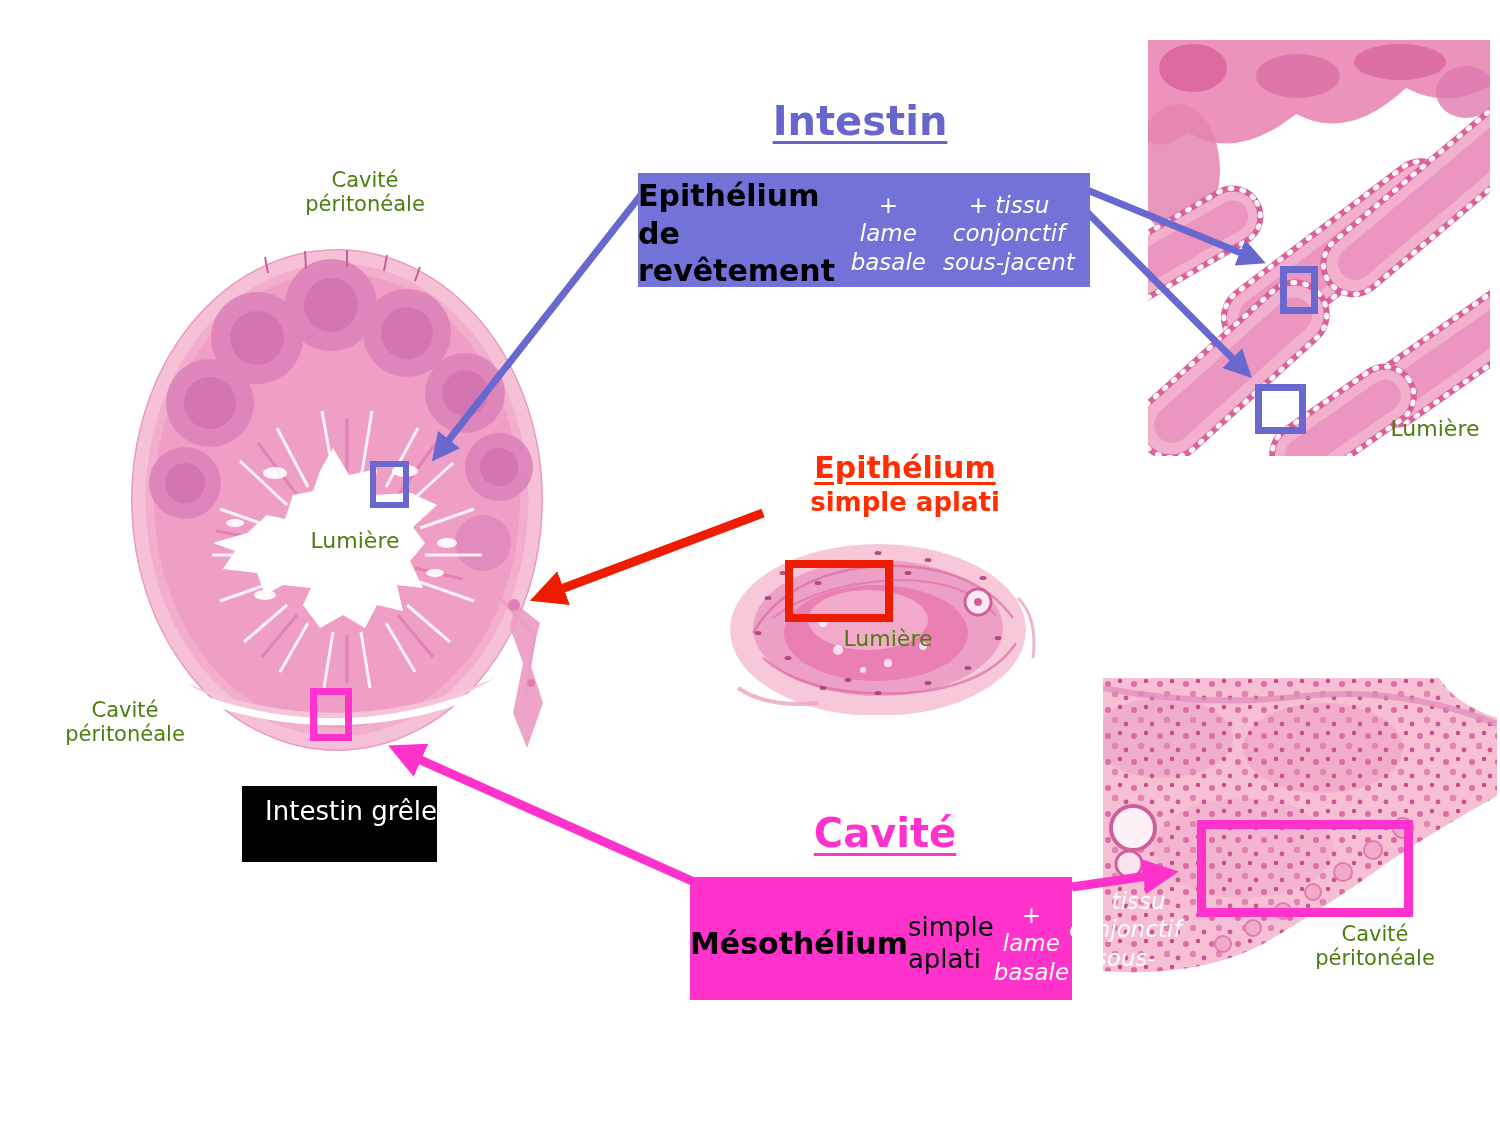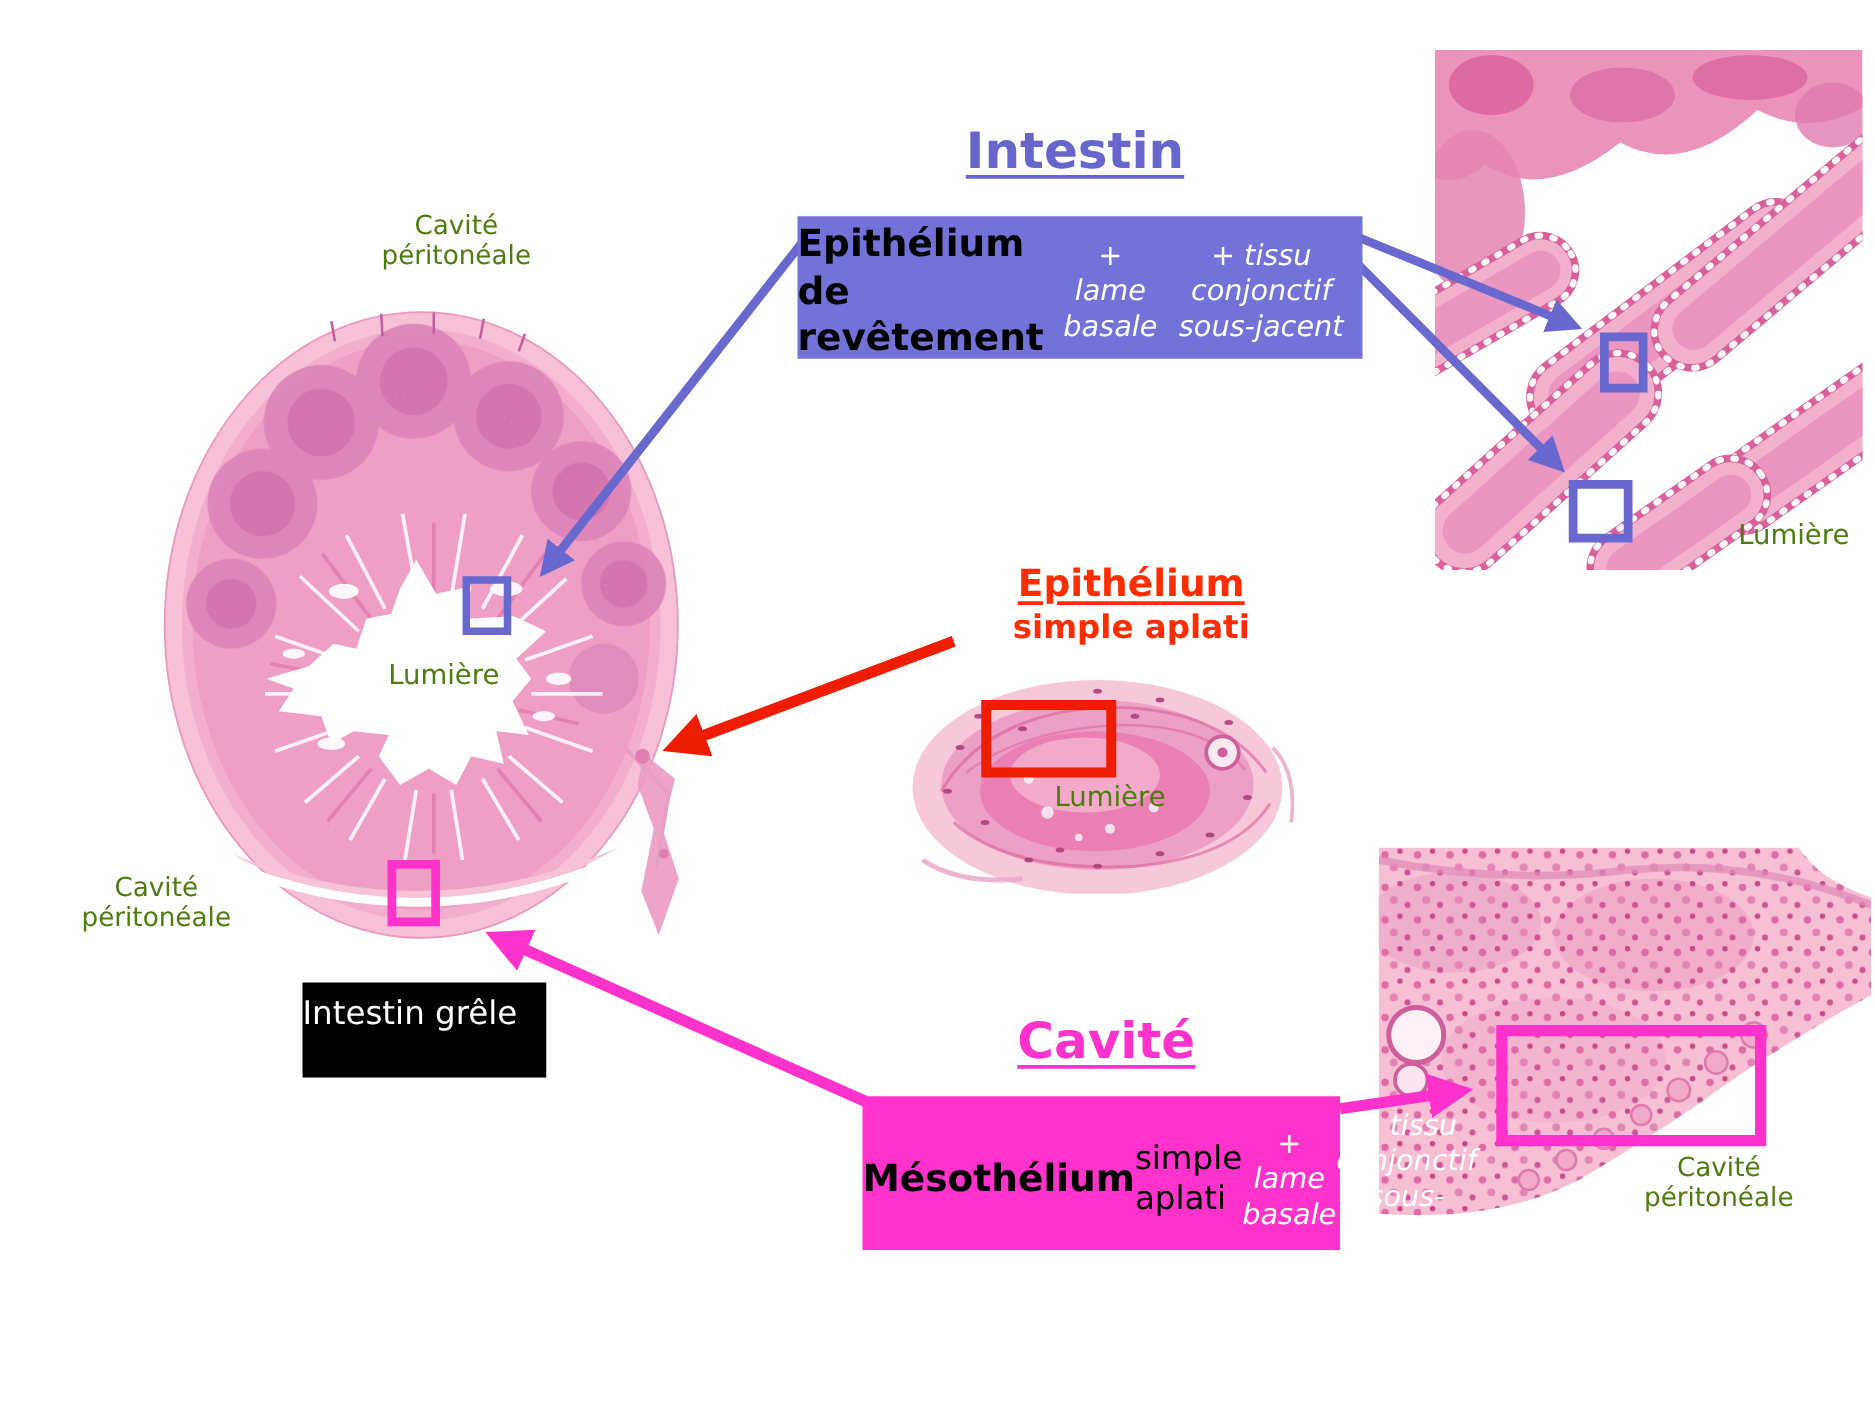--- a/index.html
+++ b/index.html
@@ -265,21 +265,21 @@
 
   <div class="abs ctr big-title" style="left:760px;top:810px;width:250px;color:#ff33cc;">Cavité</div>
 
   <div class="abs box" style="left:690px;top:877px;width:382px;height:123px;background:#ff33cc;padding-top:10px;">
     <div class="l-bold">Mésothélium</div>
     <div class="l-plain">simple aplati</div>
     <div class="l-white">+ lame basale</div>
     <div class="l-white">+ tissu conjonctif sous-jacent</div>
   </div>
 
-  <div class="abs" style="left:242px;top:786px;width:195px;height:76px;background:#000;box-sizing:border-box;padding-top:10px;text-align:left;">
+  <div class="abs" style="left:242px;top:786px;width:195px;height:76px;background:#000;box-sizing:border-box;padding-top:10px;text-align:right;">
     <span style="color:#fff;font-size:26px;">Intestin grêle</span>
   </div>
 
   <div class="abs ctr label" style="left:285px;top:168px;width:160px;">
     <div>Cavité</div>
     <div>péritonéale</div>
   </div>
 
   <div class="abs ctr label" style="left:45px;top:698px;width:160px;">
     <div>Cavité</div>

